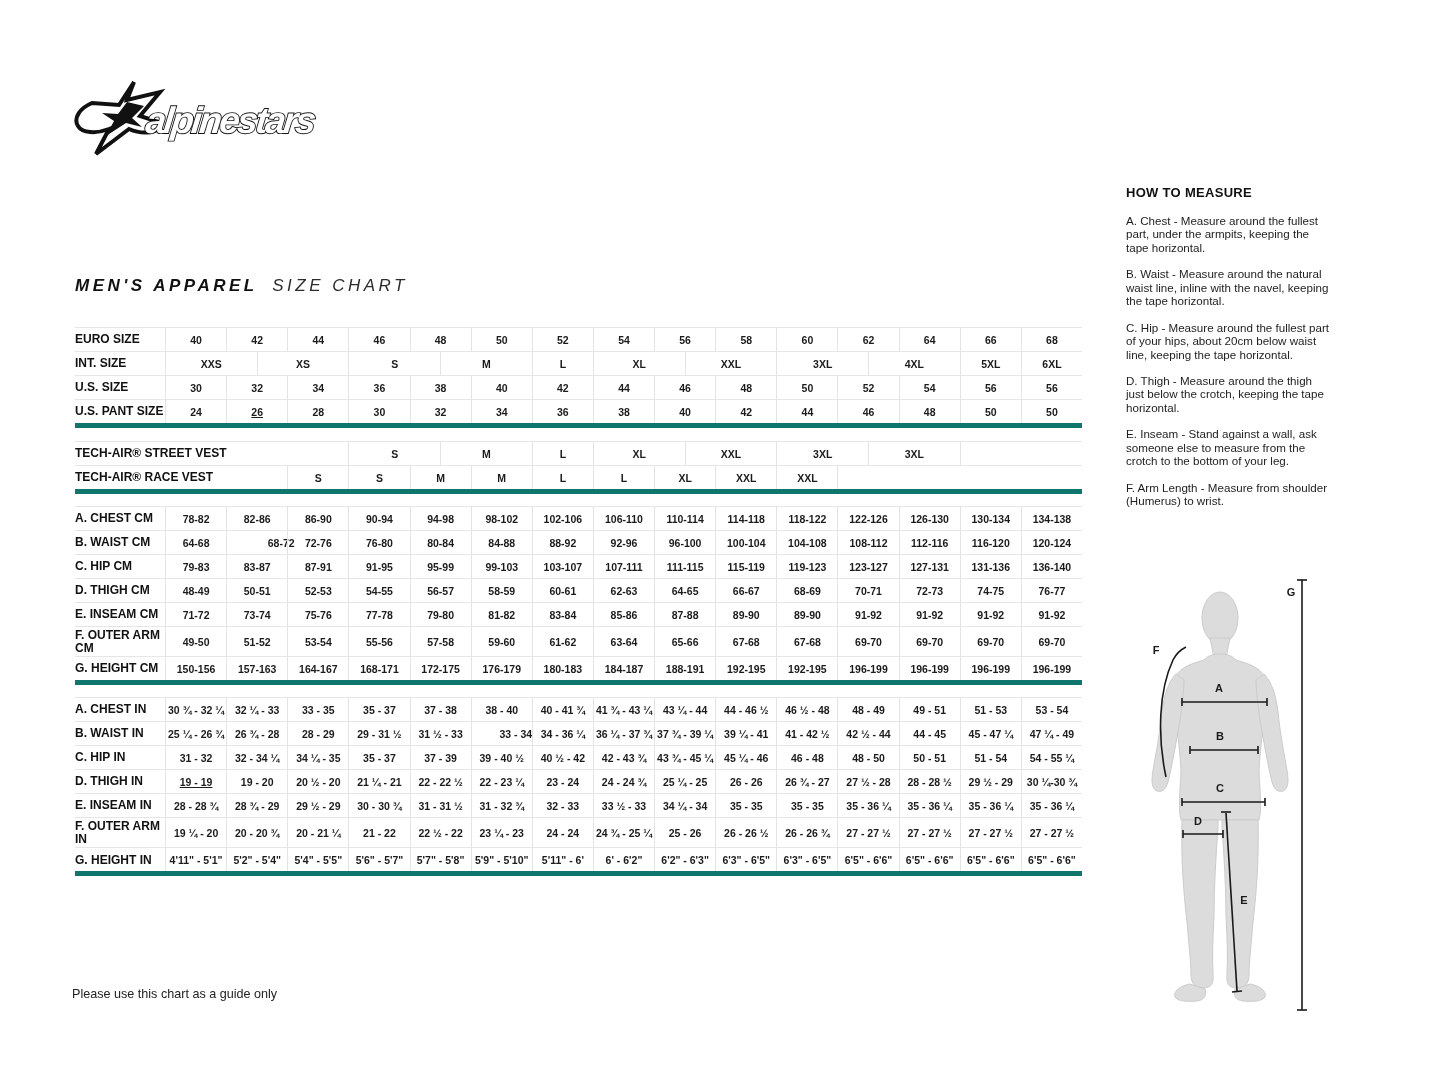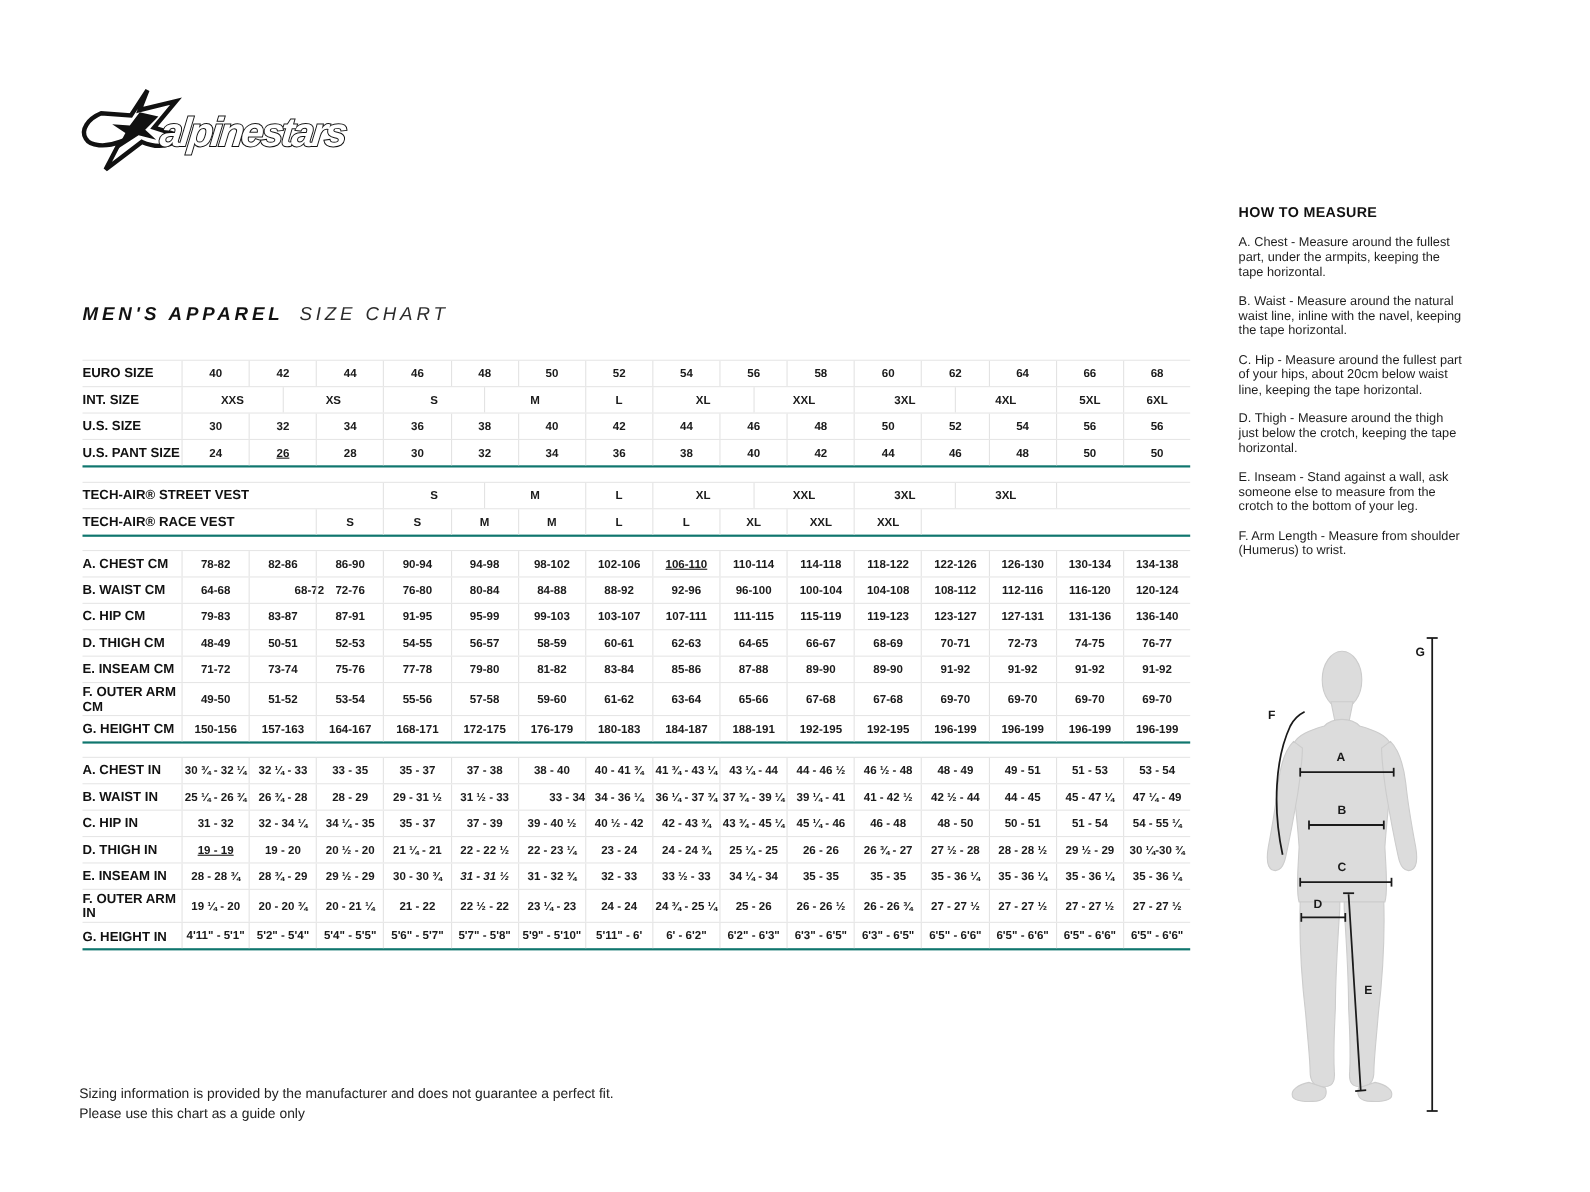--- a/index.html
+++ b/index.html
@@ -12,21 +12,21 @@
   
   .chart-title{position:absolute;left:75px;top:276px;white-space:nowrap;font-style:italic;}
   .chart-title .main{font-weight:700;font-size:17px;letter-spacing:3.5px;color:#111;}
   .chart-title .sub{font-weight:400;font-size:17px;letter-spacing:3.5px;color:#2c2c2c;margin-left:10px;}
   
   .size-table{position:absolute;left:75px;top:327px;width:1007px;}
   .size-row{
     display:grid;grid-template-columns:90px repeat(30,1fr);
     min-height:23px;align-items:center;border-top:1px solid #e6e6e6;
   }
-  .size-row.bb{border-bottom:2px solid #0f766e;}
+  .size-row.bb{border-bottom:5px solid #0f766e;}
   .spacer-row{border:none;}
   .row-label{
     grid-column:1;font-weight:700;font-size:12px;color:#111;
     white-space:nowrap;line-height:1.05;padding:2px 0;
   }
   .row-label.wrap{white-space:normal;}
   .cell{
     font-weight:700;font-size:10.5px;color:#1b1b1b;text-align:center;
     border-left:1px solid #e3e3e3;align-self:stretch;display:flex;
     align-items:center;justify-content:center;white-space:nowrap;
@@ -156,21 +156,21 @@
     <div class="spacer-row" style="height: 12px;"></div>
     <div class="size-row">
       <div class="row-label">A. CHEST CM</div>
       <div class="cell" style="grid-column: span 2;">78-82</div>
       <div class="cell" style="grid-column: span 2;">82-86</div>
       <div class="cell" style="grid-column: span 2;">86-90</div>
       <div class="cell" style="grid-column: span 2;">90-94</div>
       <div class="cell" style="grid-column: span 2;">94-98</div>
       <div class="cell" style="grid-column: span 2;">98-102</div>
       <div class="cell" style="grid-column: span 2;">102-106</div>
-      <div class="cell" style="grid-column: span 2; text-decoration: underline;">106-110</div>
+      <div class="cell" style="grid-column: span 2;">106-110</div>
       <div class="cell" style="grid-column: span 2;">110-114</div>
       <div class="cell" style="grid-column: span 2;">114-118</div>
       <div class="cell" style="grid-column: span 2;">118-122</div>
       <div class="cell" style="grid-column: span 2;">122-126</div>
       <div class="cell" style="grid-column: span 2;">126-130</div>
       <div class="cell" style="grid-column: span 2;">130-134</div>
       <div class="cell" style="grid-column: span 2;">134-138</div>
     </div>
     <div class="size-row">
       <div class="row-label">B. WAIST CM</div>
@@ -352,21 +352,21 @@
       <div class="cell" style="grid-column: span 2;">28 - 28 ½</div>
       <div class="cell" style="grid-column: span 2;">29 ½ - 29</div>
       <div class="cell" style="grid-column: span 2;">30 ¼-30 ¾</div>
     </div>
     <div class="size-row">
       <div class="row-label">E. INSEAM IN</div>
       <div class="cell" style="grid-column: span 2;">28 - 28 ¾</div>
       <div class="cell" style="grid-column: span 2;">28 ¾ - 29</div>
       <div class="cell" style="grid-column: span 2;">29 ½ - 29</div>
       <div class="cell" style="grid-column: span 2;">30 - 30 ¾</div>
-      <div class="cell" style="grid-column: span 2; font-style: italic;">31 - 31 ½</div>
+      <div class="cell" style="grid-column: span 2;">31 - 31 ½</div>
       <div class="cell" style="grid-column: span 2;">31 - 32 ¾</div>
       <div class="cell" style="grid-column: span 2;">32 - 33</div>
       <div class="cell" style="grid-column: span 2;">33 ½ - 33</div>
       <div class="cell" style="grid-column: span 2;">34 ¼ - 34</div>
       <div class="cell" style="grid-column: span 2;">35 - 35</div>
       <div class="cell" style="grid-column: span 2;">35 - 35</div>
       <div class="cell" style="grid-column: span 2;">35 - 36 ¼</div>
       <div class="cell" style="grid-column: span 2;">35 - 36 ¼</div>
       <div class="cell" style="grid-column: span 2;">35 - 36 ¼</div>
       <div class="cell" style="grid-column: span 2;">35 - 36 ¼</div>
@@ -471,15 +471,14 @@
     <text x="80" y="170" text-anchor="middle">B</text>
     <text x="80" y="222" text-anchor="middle">C</text>
     <text x="58" y="255" text-anchor="middle">D</text>
     <text x="104" y="334" text-anchor="middle">E</text>
     <text x="16" y="84" text-anchor="middle">F</text>
     <text x="151" y="26" text-anchor="middle">G</text>
   </g>
 </svg>
 
 <div class="footer">
-  <div>Sizing information is provided by the manufacturer and does not guarantee a perfect fit.</div>
   <div>Please use this chart as a guide only</div>
 </div>
 
 </body></html>

